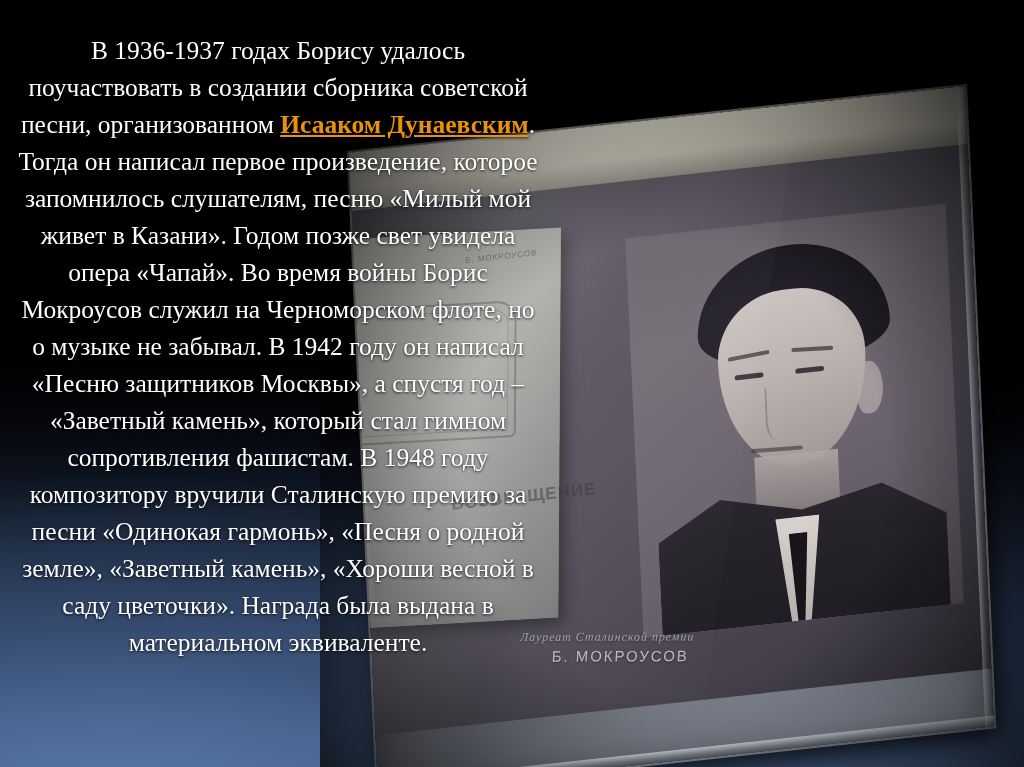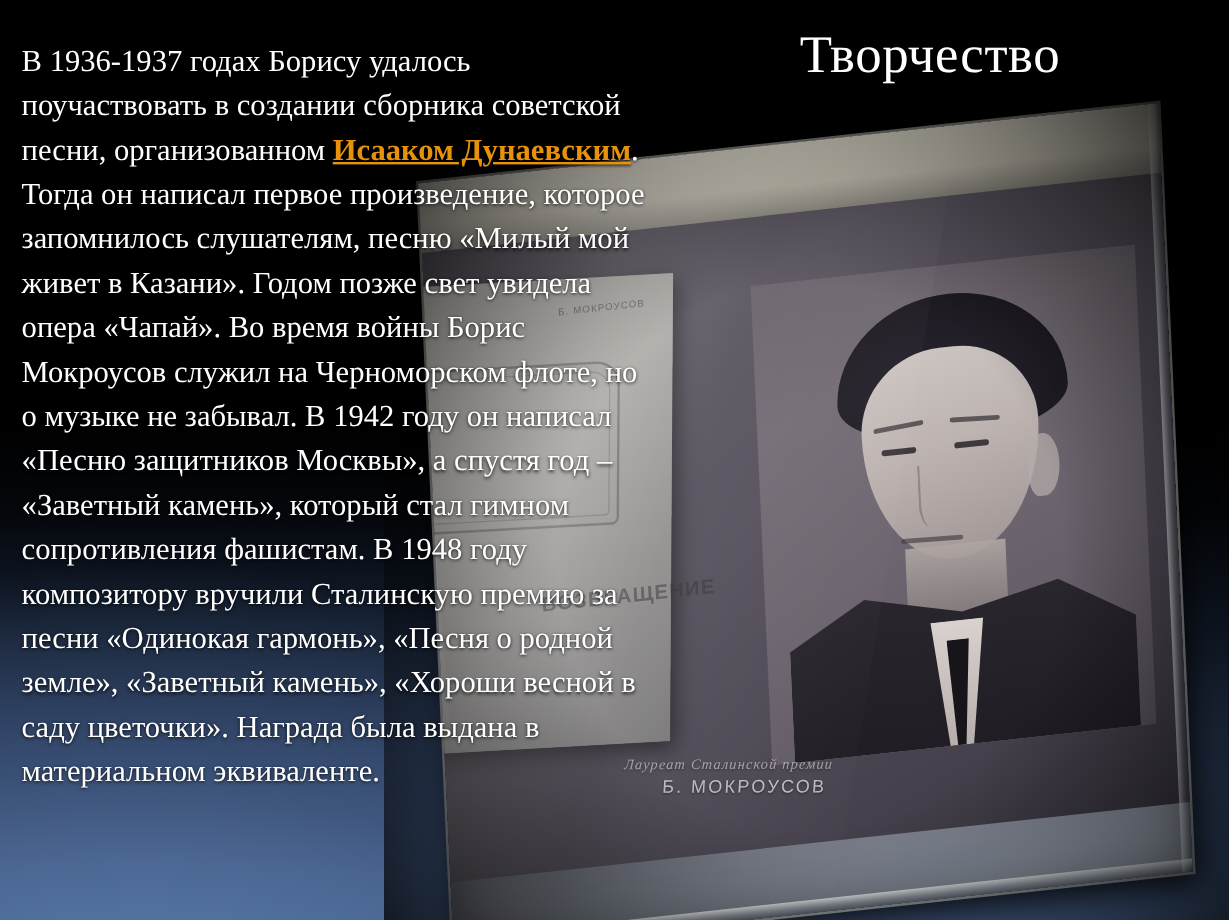--- a/index.html
+++ b/index.html
@@ -363,20 +363,21 @@
   #body-text {
     position: absolute;
     left: 18px;
     top: 32px;
     width: 520px;
     color: #ffffff;
     font-size: 25.5px;
     line-height: 37px;
     z-index: 25;
     text-shadow: 0 1px 3px rgba(0,0,0,0.85);
+    text-align: center;
   }
   #body-text .link {
     color: #E8920B;
     font-weight: bold;
     text-decoration: underline;
     text-underline-offset: 2px;
   }
 </style>
 </head>
 <body>
@@ -422,19 +423,18 @@
         <div class="caption-name">Б. МОКРОУСОВ</div>
       </div>
 
       <div class="gloss"></div>
       <div class="bevel-r"></div>
       <div class="bevel-b"></div>
     </div>
     <div class="vignette"></div>
   </div>
 
-  <div id="title">Творчество</div>
 
   <div id="body-text">
     <span>В 1936-1937 годах Борису удалось поучаствовать в создании сборника советской песни, организованном </span><a class="link" href="#">Исааком Дунаевским</a><span>. Тогда он написал первое произведение, которое запомнилось слушателям, песню «Милый мой живет в Казани». Годом позже свет увидела опера «Чапай». Во время войны Борис Мокроусов служил на Черноморском флоте, но о музыке не забывал. В 1942 году он написал «Песню защитников Москвы», а спустя год – «Заветный камень», который стал гимном сопротивления фашистам. В 1948 году композитору вручили Сталинскую премию за песни «Одинокая гармонь», «Песня о родной земле», «Заветный камень», «Хороши весной в саду цветочки». Награда была выдана в материальном эквиваленте.</span>
   </div>
 
 </div>
 
 </body></html>

